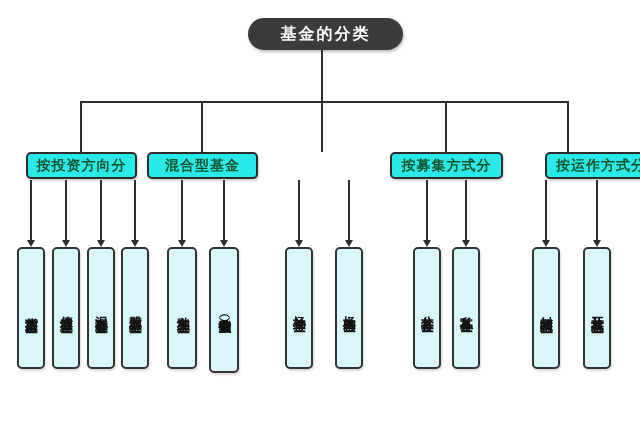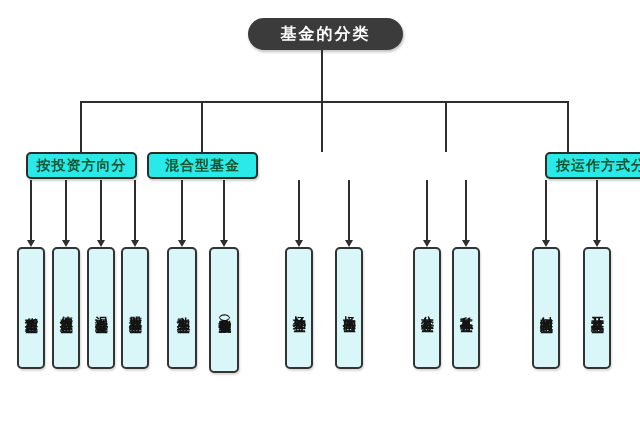--- a/index.html
+++ b/index.html
@@ -58,20 +58,21 @@
 
   <div class="vline" style="left:321px;top:50px;height:102px;"></div>
   <div class="hline" style="left:80px;top:101px;width:489px;"></div>
   <div class="vline" style="left:80px;top:101px;height:51px;"></div>
   <div class="vline" style="left:201px;top:101px;height:51px;"></div>
   <div class="vline" style="left:445px;top:101px;height:51px;"></div>
   <div class="vline" style="left:567px;top:101px;height:51px;"></div>
 
   <div class="cat" style="left:26px;width:111px;">按投资方向分</div>
   <div class="cat" style="left:147px;width:111px;">混合型基金</div>
+  <div class="cat" style="left:390px;width:113px;">按募集方式分</div>
   <div class="cat" style="left:513px;width:112px;margin-left:32px;">按运作方式分</div>
 
   <div class="astem" style="left:30px;"></div>
     <div class="ahead" style="left:27px;"></div>
   <div class="astem" style="left:65px;"></div>
     <div class="ahead" style="left:62px;"></div>
   <div class="astem" style="left:100px;"></div>
     <div class="ahead" style="left:97px;"></div>
   <div class="astem" style="left:134px;"></div>
     <div class="ahead" style="left:131px;"></div>

